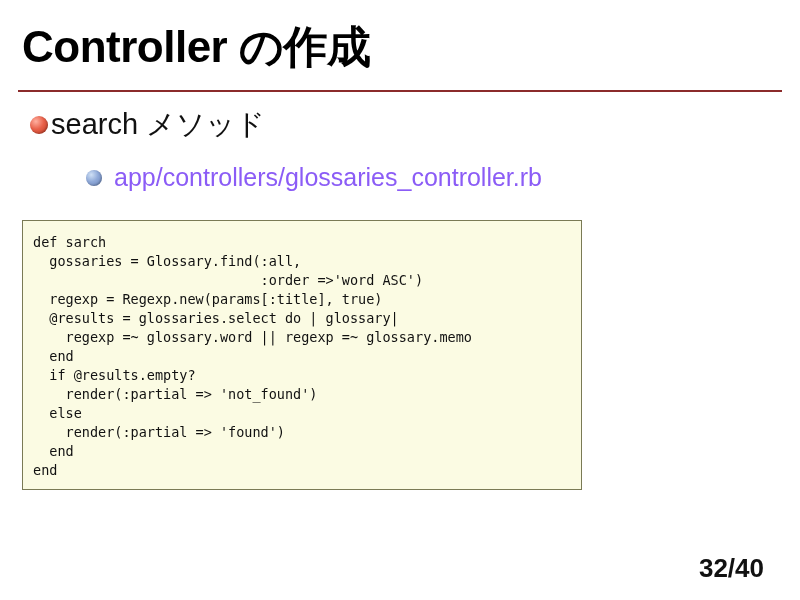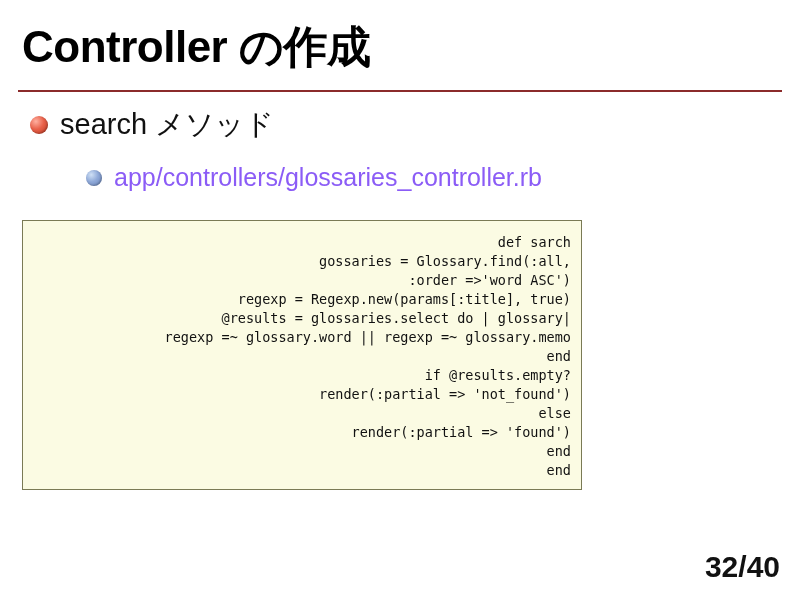--- a/index.html
+++ b/index.html
@@ -11,21 +11,20 @@
     height: 600px;
     background: #ffffff;
     font-family: "Liberation Sans", sans-serif;
     overflow: hidden;
   }
   .slide {
     position: relative;
     width: 800px;
     height: 600px;
     box-sizing: border-box;
-    text-align: right;
   }
   .slide-title {
     position: absolute;
     left: 22px;
     top: 18px;
     font-size: 44px;
     font-weight: bold;
     color: #000000;
     letter-spacing: -0.5px;
     white-space: nowrap;
@@ -37,21 +36,21 @@
     width: 764px;
     height: 2px;
     background: #8b2b2b;
   }
   .bullet-l1 {
     position: absolute;
     left: 30px;
     top: 105px;
     display: flex;
     align-items: center;
-    gap: 12px;
+    gap: 3px;
   }
   .bullet-l1 .label {
     font-size: 29px;
     color: #111111;
     white-space: nowrap;
   }
   .bullet-l2 {
     position: absolute;
     left: 86px;
     top: 163px;
@@ -95,23 +94,23 @@
   .code-box pre {
     margin: 0;
     font-family: "DejaVu Sans Mono", "Liberation Mono", monospace;
     font-size: 13.5px;
     line-height: 19px;
     color: #111111;
     white-space: pre;
   }
   .page-number {
     position: absolute;
-    right: 20px;
+    right: 36px;
     bottom: 16px;
-    font-size: 30px;
+    font-size: 26px;
     font-weight: bold;
     color: #111111;
   }
 </style>
 </head>
 <body>
 
 <div class="slide">
 
   <div class="slide-title">Controller の作成</div>

